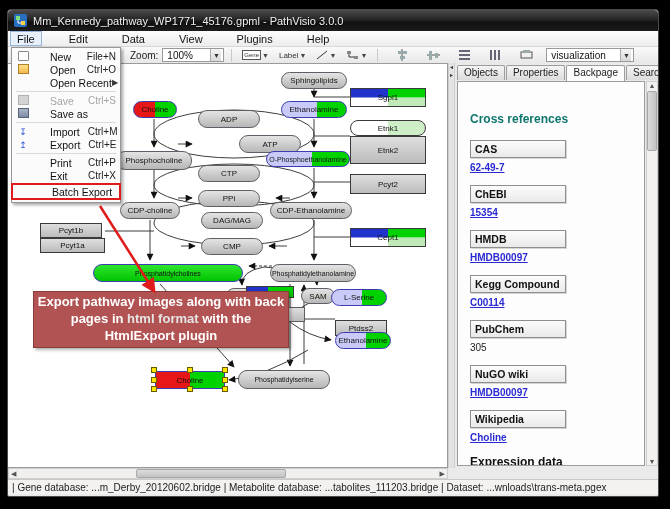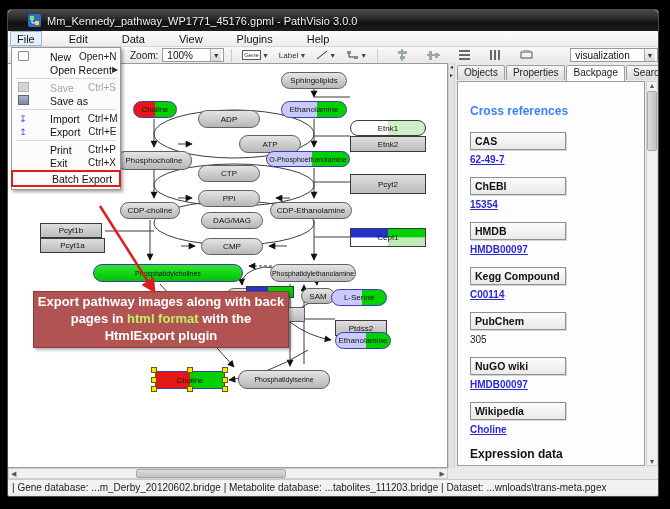--- a/index.html
+++ b/index.html
@@ -2,59 +2,59 @@
 <html><head>
 <meta charset="utf-8">
 <style>
   html,body{margin:0;padding:0;background:#000;}
   *{box-sizing:border-box;font-family:"Liberation Sans",sans-serif;}
   .screen{position:relative;width:670px;height:509px;background:#000;overflow:hidden;}
   .window{position:absolute;left:7px;top:9px;width:652px;height:488px;background:#ebeaea;
           border:1px solid #4a4a4a;border-radius:4px 4px 2px 2px;overflow:hidden;}
   
   .titlebar{height:21px;background:linear-gradient(#4b4b4b,#262626 45%,#111 60%,#1c1c1c);
-            display:flex;align-items:center;padding:0 20px;border-radius:4px 4px 0 0;}
+            display:flex;align-items:center;padding:0 6px;border-radius:4px 4px 0 0;}
   .titlebar .ttl{color:#f2f2f2;font-size:11px;white-space:nowrap;text-shadow:0 1px 1px #000;}
   .appicon{width:13px;height:13px;margin-right:6px;flex:0 0 auto;}
   
   .menubar{height:16px;background:linear-gradient(#fdfdfd,#ededed);display:flex;align-items:stretch;
            border-bottom:1px solid #d7d7d7;padding-left:2px;gap:20px;}
   .menubar .mitem{font-size:11px;color:#111;padding:1px 7px 0 7px;display:flex;align-items:center;}
   .menubar .mitem.active{background:#e8f0fb;border:1px solid #9ab6dc;padding:0 6px;}
   
   .toolbar{height:17px;background:linear-gradient(#fafafa,#e9e8e8);border-bottom:1px solid #cfcfcf;
            display:flex;align-items:center;font-size:10px;color:#222;padding-left:122px;gap:4px;}
   .tb-label{font-size:10px;color:#222;}
   .combo{background:#fff;border:1px solid #9a9a9a;height:14px;display:flex;align-items:center;
          font-size:10px;padding:0 2px 0 4px;color:#111;}
   .combo .arr{margin-left:auto;width:11px;height:12px;background:linear-gradient(#f4f4f4,#d8d8d8);
               border-left:1px solid #aaa;display:flex;align-items:center;justify-content:center;
               font-size:7px;color:#333;}
   .zoomcombo{width:62px;}
-  .viscombo{width:88px;margin-left:30px;}
+  .viscombo{width:88px;margin-left:6px;}
   .tbtn{display:flex;align-items:center;gap:1px;padding:0 3px;height:15px;color:#333;}
   .tbtn .dd{font-size:7px;color:#444;}
   .genebox{border:1px solid #555;font-size:6px;padding:0 1px;background:#fff;line-height:8px;}
   .tsep{width:1px;height:13px;background:#c9c9c9;margin:0 3px;}
   svg.ticon{display:block;}
   
   .main{position:absolute;left:0;top:53px;width:652px;height:405px;display:flex;}
   .canvas{position:relative;width:440px;height:405px;background:#fff;border:1px solid #9a9a9a;
           border-left:none;overflow:hidden;}
   .splitter{width:7px;height:405px;background:#e4e3e2;border-left:1px solid #cfcfcf;
             border-right:1px solid #cfcfcf;font-size:6px;color:#333;text-align:center;line-height:8px;}
   .sidebar{position:relative;width:204px;height:405px;background:#ebeaea;}
   
   .tabs{display:flex;height:17px;padding:2px 0 0 2px;gap:1px;}
   .tab{font-size:10px;padding:1px 6px 0 6px;background:linear-gradient(#f5f5f5,#dcdcdc);
        border:1px solid #9c9c9c;border-bottom:none;border-radius:2px 2px 0 0;color:#222;}
   .tab.active{background:#fdfdfd;position:relative;top:0px;font-weight:normal;height:16px;z-index:2;}
   .sb-content{position:absolute;left:2px;right:14px;top:18px;bottom:2px;background:#fdfdfd;
               border:1px solid #9c9c9c;padding:10px 0 0 12px;overflow:hidden;}
-  .sb-heading{color:#3b82f6;font-weight:bold;font-size:12px;margin:12px 0 14px 0;}
+  .sb-heading{color:#0f766e;font-weight:bold;font-size:12px;margin:20px 0 14px 0;}
   .ref-box{width:96px;background:linear-gradient(#fcfcfc,#e9e9e9);border:1px solid #8f8f8f;
            box-shadow:1px 1px 0 #d5d5d5;font-weight:bold;font-size:10.5px;color:#111;
            padding:2px 4px;margin-bottom:4px;white-space:nowrap;}
   .ref-id{font-size:10px;font-weight:bold;margin-bottom:12px;}
   .ref-id a{color:#2a2ad4;text-decoration:underline;}
   .ref-id .plain{color:#222;font-weight:normal;}
   .sb-footer{font-weight:bold;font-size:12px;color:#111;margin-top:2px;}
   .vscroll{position:absolute;right:1px;top:18px;width:12px;bottom:2px;background:#f2f1f0;
            border:1px solid #cfcfcf;font-size:7px;color:#555;display:flex;flex-direction:column;
            align-items:center;}
@@ -100,21 +100,21 @@
               background-size:100% 50%,100% 50%;background-position:top,bottom;
               background-repeat:no-repeat;border:1px solid #3a3a3a;}
   .n-gene-exp-sm{background:linear-gradient(90deg,#2233cc 45%,#00d200 45%);border:1px solid #3a3a3a;}
   .n-anchor{background:linear-gradient(#dedede,#bcbcbc);border:1px solid #5f5f5f;}
   .handle{position:absolute;width:6px;height:6px;background:#ffe400;border:1px solid #6b5a00;z-index:7;}
   
   .callout{position:absolute;left:25px;top:227px;width:256px;height:57px;background:#b25353;
            border:1px solid #8a3c3c;box-shadow:2px 2px 3px rgba(0,0,0,.3);z-index:55;
            display:flex;align-items:center;justify-content:center;text-align:center;
            color:#fff;font-weight:bold;font-size:13px;line-height:1.3;}
-  .callout .hl{color:#bef264;}
+  .callout .hl{color:#e5e5e5;}
   .edgelayer{position:absolute;left:0;top:0;z-index:1;}
   .annlayer{position:absolute;left:0;top:0;z-index:60;pointer-events:none;}
 </style>
 </head>
 <body>
 
 <div class="screen">
   <div class="window">
 
     <div class="titlebar">
@@ -251,25 +251,26 @@
         </svg>
 
         <div class="callout">
           <div>
             <span>Export pathway images along with back</span><br>
             <span>pages in </span><span class="hl">html format</span><span> with the</span><br>
             <span>HtmlExport plugin</span>
           </div>
         </div>
       <div class="node n-pill-gray" style="left: 273px; top: 8px; width: 66px; height: 17px;">Sphingolipids</div>
+          <div class="node n-gene-exp" style="left: 342px; top: 24px; width: 76px; height: 19px;">Sgpl1</div>
           <div class="node n-pill-redgreen" style="left: 125px; top: 37px; width: 44px; height: 17px;">Choline</div>
           <div class="node n-pill-purplegreen" style="left: 273px; top: 37px; width: 66px; height: 17px;">Ethanolamine</div>
           <div class="node n-pill-gray" style="left: 190px; top: 46px; width: 62px; height: 18px;">ADP</div>
           <div class="node n-gene-light" style="left: 342px; top: 56px; width: 76px; height: 16px; border-radius: 8px;">Etnk1</div>
-          <div class="node n-gene-gray" style="left: 342px; top: 72px; width: 76px; height: 16px;">Etnk2</div>
+          <div class="node n-gene-gray" style="left: 342px; top: 72px; width: 76px; height: 28px;">Etnk2</div>
           <div class="node n-pill-gray" style="left: 190px; top: 71px; width: 62px; height: 18px; margin-left: 41px;">ATP</div>
           <div class="node n-pill-gray" style="left: 108px; top: 87px; width: 76px; height: 19px;">Phosphocholine</div>
           <div class="node n-pill-purplegreen" style="left: 258px; top: 87px; width: 84px; height: 16px; font-size: 7px;">O-Phosphoethanolamine</div>
           <div class="node n-pill-gray" style="left: 190px; top: 101px; width: 62px; height: 17px;">CTP</div>
           <div class="node n-gene-gray" style="left: 342px; top: 110px; width: 76px; height: 20px;">Pcyt2</div>
           <div class="node n-pill-gray" style="left: 190px; top: 126px; width: 62px; height: 17px;">PPi</div>
           <div class="node n-pill-gray" style="left: 112px; top: 138px; width: 60px; height: 17px;">CDP-choline</div>
           <div class="node n-pill-gray" style="left: 262px; top: 138px; width: 82px; height: 17px;">CDP-Ethanolamine</div>
           <div class="node n-pill-gray" style="left: 193px; top: 148px; width: 62px; height: 17px;">DAG/MAG</div>
           <div class="node n-gene-gray" style="left: 32px; top: 159px; width: 62px; height: 15px;">Pcyt1b</div>
@@ -343,21 +344,26 @@
     </div>
 
     <div class="statusbar">
       <span>| Gene database: ...m_Derby_20120602.bridge | Metabolite database: ...tabolites_111203.bridge | Dataset: ...wnloads\trans-meta.pgex</span>
     </div>
 
     <div class="filemenu" id="file-menu">
         <div class="menu-item">
           <span class="mi-icon"><span class="ic ic-page"></span></span>
           <span class="mi-label">New</span>
-          <span class="mi-short">Open+N</span>
+          <span class="mi-short">File+N</span>
+        </div>
+        <div class="menu-item">
+          <span class="mi-icon"><span class="ic ic-folder"></span></span>
+          <span class="mi-label">Open</span>
+          <span class="mi-short">Ctrl+O</span>
         </div>
         <div class="menu-item">
           <span class="mi-icon"></span>
           <span class="mi-label">Open Recent</span>
           <span class="mi-sub">▶</span>
         </div>
         <div class="menu-sep"></div>
         <div class="menu-item disabled">
           <span class="mi-icon"><span class="ic ic-disk gray"></span></span>
           <span class="mi-label">Save</span>

